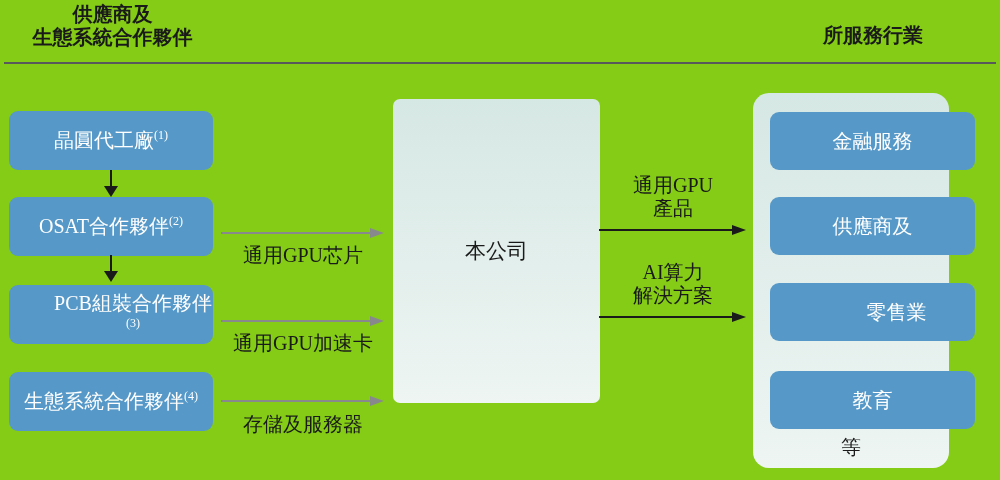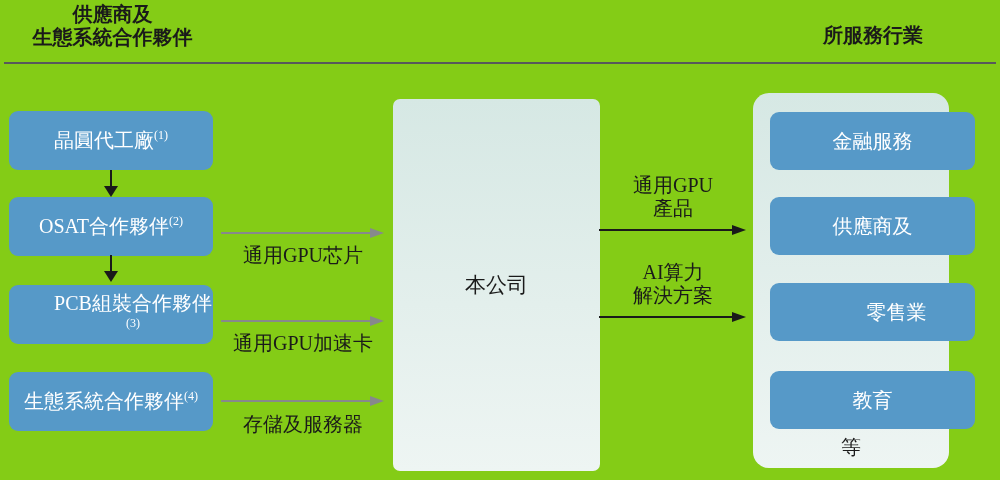--- a/index.html
+++ b/index.html
@@ -61,21 +61,21 @@
     font-size: 20px;
     color: #1a1a1a;
     white-space: nowrap;
   }
   .fl-1 { top: 242px; }
   .fl-2 { top: 330px; }
   .fl-3 { top: 411px; }
   .company-box {
     position: absolute;
     left: 393px; top: 99px;
-    width: 207px; height: 372px;
+    width: 207px; height: 304px;
     border-radius: 7px;
     background: linear-gradient(180deg, #d6e8e4 0%, #e3efec 55%, #eef5f3 100%);
     display: flex;
     align-items: center;
     justify-content: center;
     font-size: 21px;
     color: #1a1a1a;
   }
   .flow-arrow-right { position: absolute; left: 599px; width: 148px; height: 12px; }
   .fb-1 { top: 224px; }

